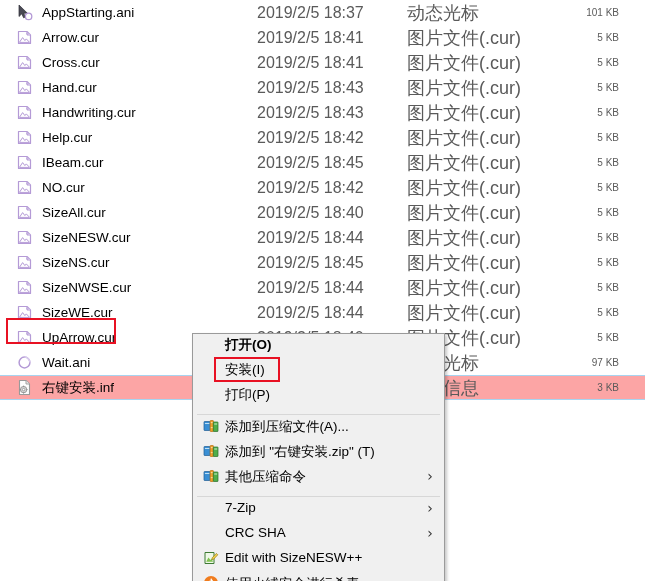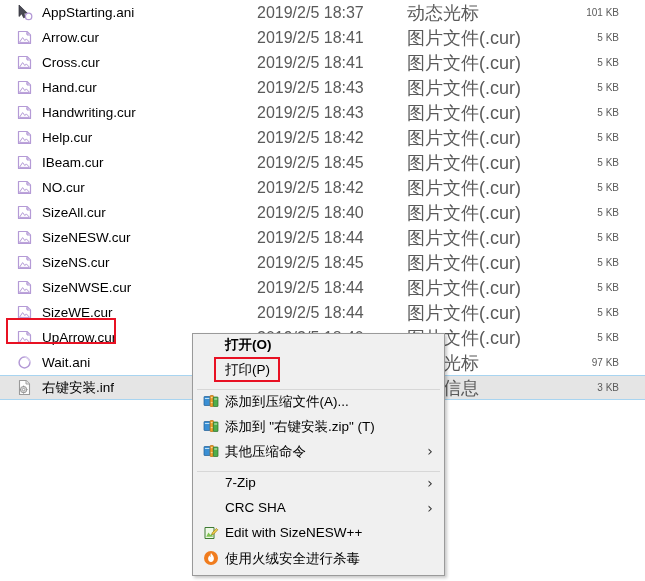--- a/index.html
+++ b/index.html
@@ -26,21 +26,21 @@
     height: 581px;
   }
   .file-row {
     position: relative;
     height: 25px;
     display: flex;
     align-items: center;
     box-sizing: border-box;
   }
   .file-row.selected {
-    background: #e5e5e5;
+    background: #fca5a5;
     border-top: 1px solid #a8d4f0;
     border-bottom: 1px solid #a8d4f0;
   }
   .col-icon {
     width: 28px;
     min-width: 28px;
     display: flex;
     align-items: center;
     justify-content: center;
     margin-left: 10px;
@@ -394,20 +394,25 @@
   </div>
 
 <div id="context-menu">
     <div class="menu-item bold">
       <div class="mi-icon"></div>
       <div class="mi-label">打开(O)</div>
       <div class="mi-arrow"></div>
     </div>
     <div class="menu-item">
       <div class="mi-icon"></div>
+      <div class="mi-label">安装(I)</div>
+      <div class="mi-arrow"></div>
+    </div>
+    <div class="menu-item">
+      <div class="mi-icon"></div>
       <div class="mi-label">打印(P)</div>
       <div class="mi-arrow"></div>
     </div>
     <div class="menu-sep"></div>
     <div class="menu-item">
       <div class="mi-icon">
         <svg class="mico" viewBox="0 0 16 16" xmlns="http://www.w3.org/2000/svg">
           <rect x="1" y="3.5" width="6.3" height="9" rx="0.6" fill="#3a8fd4" stroke="#1f5c93" stroke-width="0.7"></rect>
           <rect x="1.9" y="5" width="4.5" height="1" fill="#bfe0f5"></rect>
           <rect x="7.2" y="2.5" width="3.2" height="11" rx="0.5" fill="#f0a02a" stroke="#b86f0d" stroke-width="0.7"></rect>

